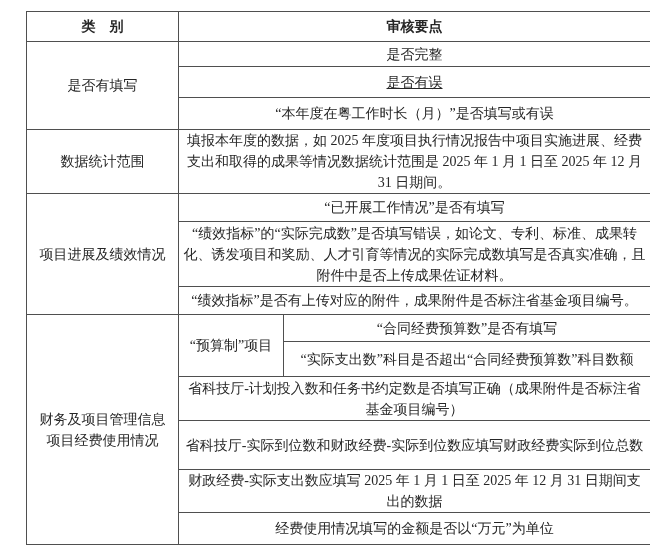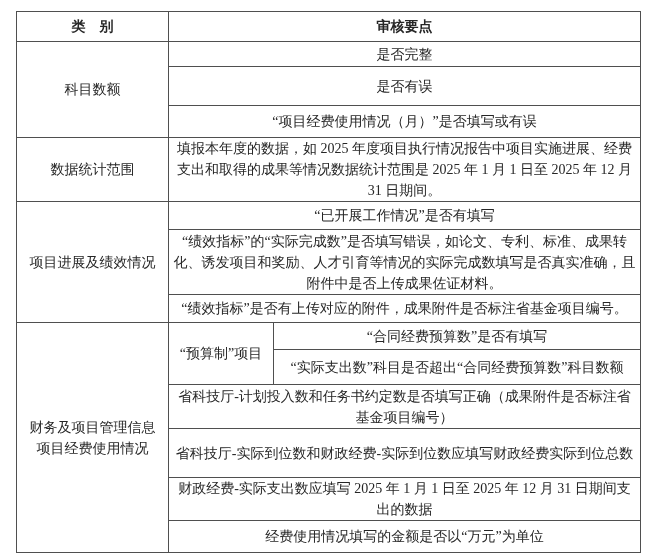--- a/index.html
+++ b/index.html
@@ -11,21 +11,21 @@
     position: relative;
     width: 650px;
     height: 557px;
     background: #ffffff;
     font-family: "Liberation Serif", "DejaVu Serif", serif;
     color: #262626;
     overflow: hidden;
   }
   table.review-table {
     position: absolute;
-    left: 16px;
+    left: 26px;
     top: 11px;
     width: 624px;
     border-collapse: collapse;
     table-layout: fixed;
   }
   table.review-table th,
   table.review-table td {
     border: 1px solid #4f4f4f;
     padding: 0 3px;
     font-size: 14px;
@@ -39,21 +39,21 @@
   table.review-table th {
     font-weight: bold;
   }
   td.cat-multiline {
     white-space: pre-line;
     margin-top: 39px;
   }
   
   .r1  { height: 30px; }
   .r2  { height: 25px; }
-  .r3  { height: 39px; }
+  .r3  { height: 31px; text-decoration: underline; }
   .r4  { height: 32px; }
   .r5  { height: 64px; }
   .r6  { height: 28px; }
   .r7  { height: 65px; padding-left: 44px; }
   .r8  { height: 28px; margin-left: 23px; }
   .r9  { height: 27px; }
   .r10 { height: 35px; padding-left: 14px; }
   .r11 { height: 44px; }
   .r12 { height: 49px; }
   .r13 { height: 42px; }
@@ -69,28 +69,28 @@
       <col style="width:105px">
       <col style="width:367px">
     </colgroup>
     <tbody>
       <tr class="r1">
         <th>类　别</th>
         <th colspan="2">审核要点</th>
       </tr>
 
       <tr class="r2">
-        <td rowspan="3">科目数额</td>
+        <td rowspan="3">是否有填写</td>
         <td colspan="2">是否完整</td>
       </tr>
       <tr class="r3">
         <td colspan="2">是否有误</td>
       </tr>
       <tr class="r4">
-        <td colspan="2">“项目经费使用情况（月）”是否填写或有误</td>
+        <td colspan="2">“本年度在粤工作时长（月）”是否填写或有误</td>
       </tr>
 
       <tr class="r5">
         <td>数据统计范围</td>
         <td colspan="2">填报本年度的数据，如 2025 年度项目执行情况报告中项目实施进展、经费支出和取得的成果等情况数据统计范围是 2025 年 1 月 1 日至 2025 年 12 月 31 日期间。</td>
       </tr>
 
       <tr class="r6">
         <td rowspan="3">项目进展及绩效情况</td>
         <td colspan="2">“已开展工作情况”是否有填写</td>

